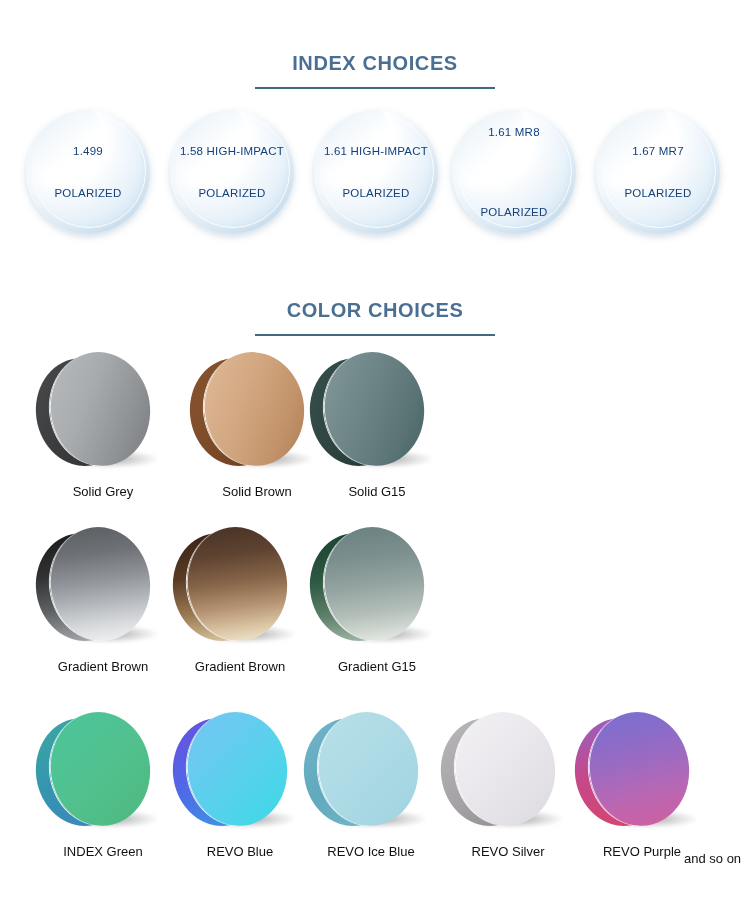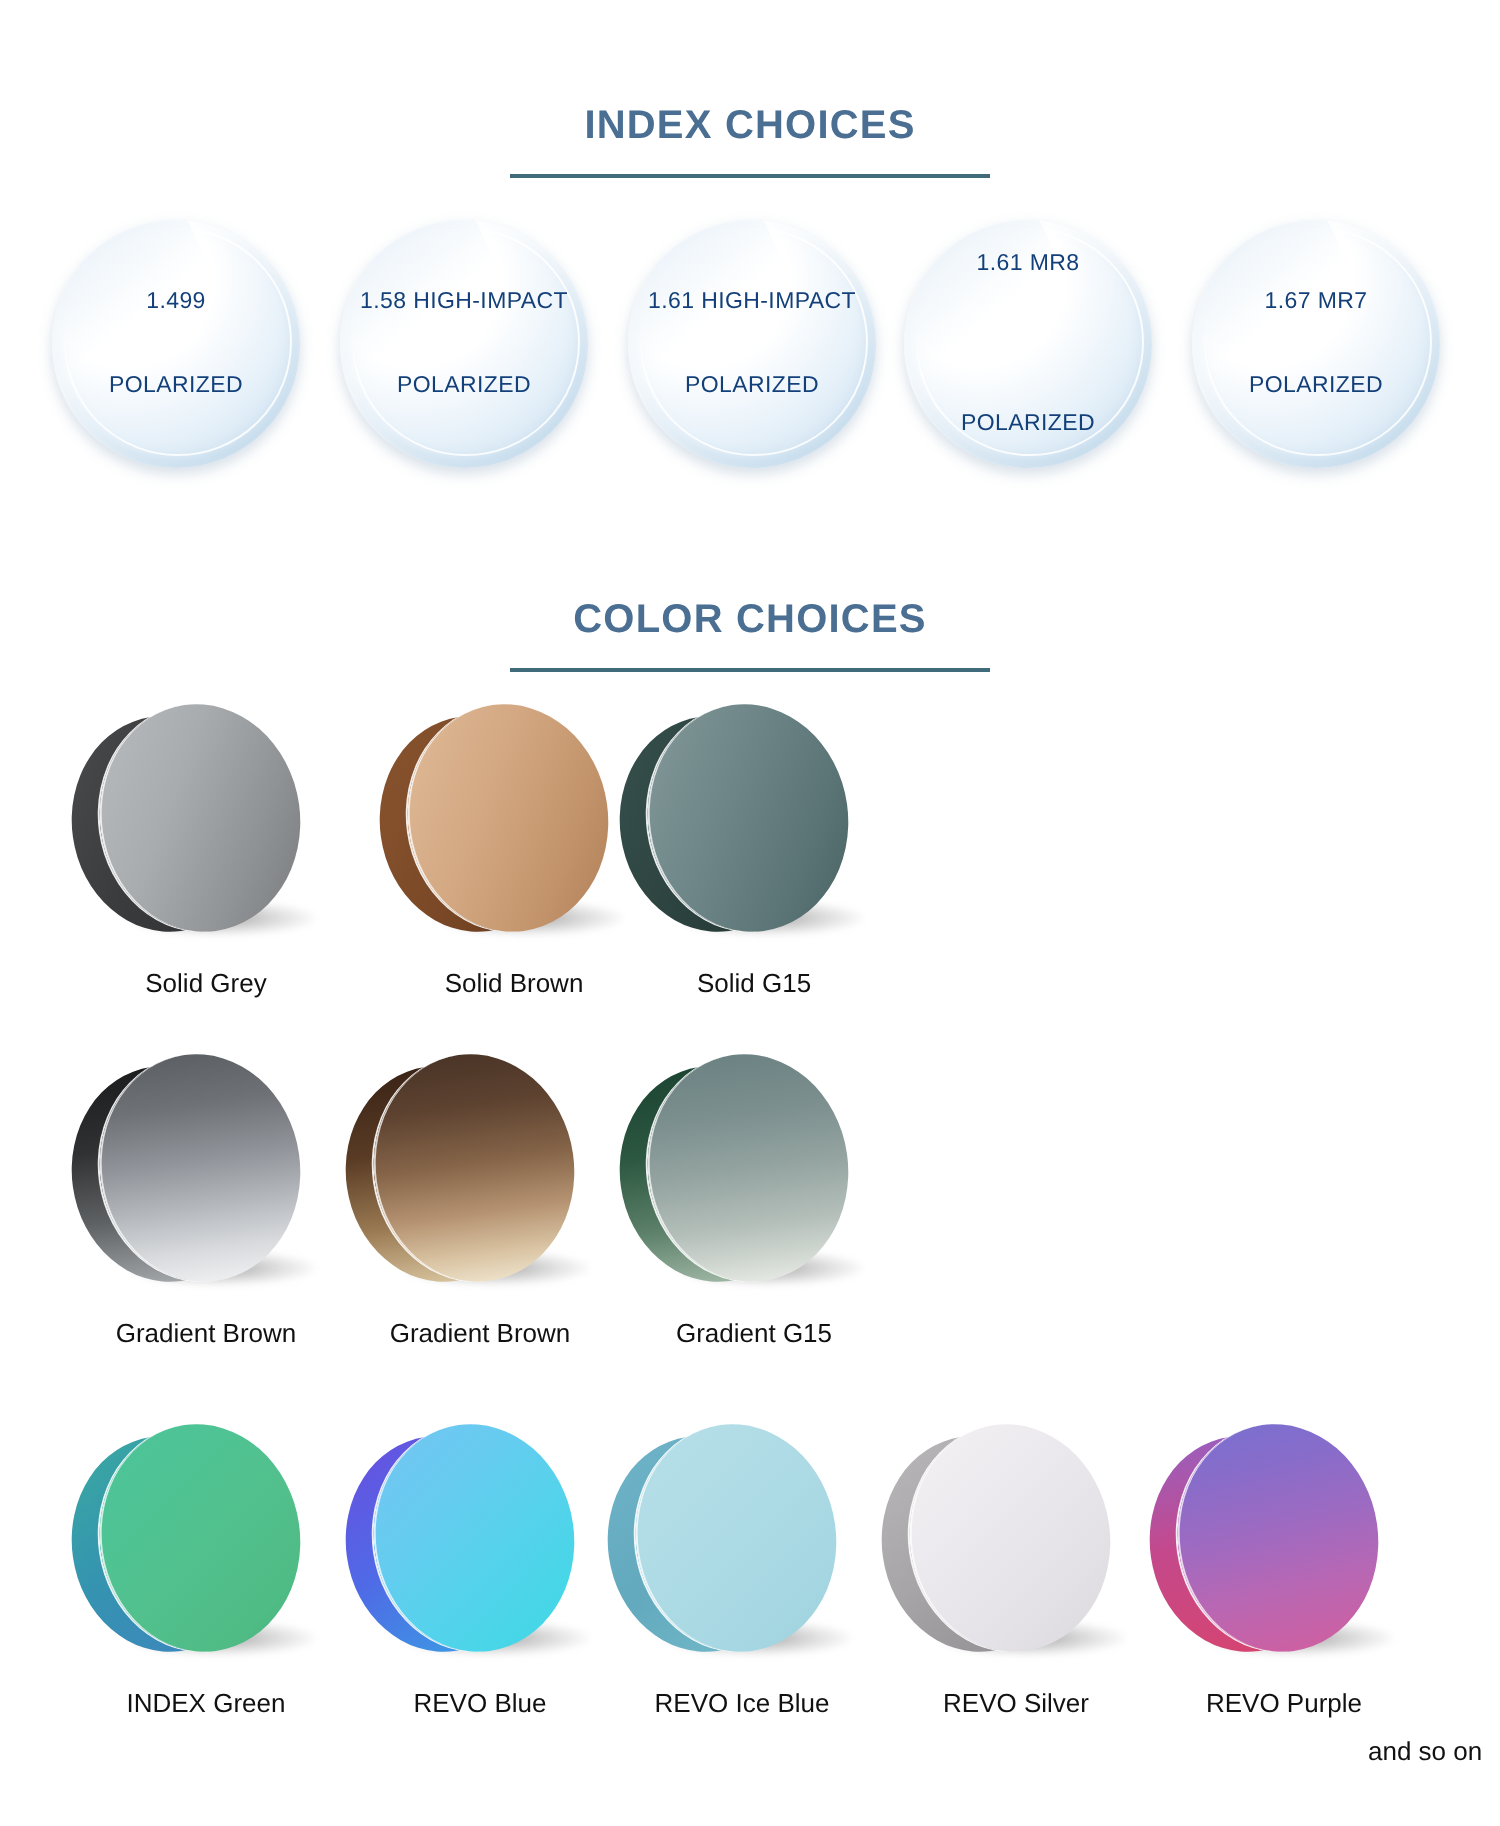--- a/index.html
+++ b/index.html
@@ -301,13 +301,13 @@
     <div class="color-cell" style="left: 567px;">
       <div class="disc-wrap">
         <div class="disc-shadow"></div>
         <div class="disc-back" style="background: linear-gradient(175deg, rgb(154, 95, 190) 0%, rgb(196, 73, 140) 45%, rgb(214, 68, 111) 100%);"></div>
         <div class="disc-front" style="background: linear-gradient(175deg, rgb(123, 111, 208) 0%, rgb(138, 108, 201) 22%, rgb(160, 106, 192) 48%, rgb(185, 103, 179) 72%, rgb(207, 95, 160) 100%);"></div>
       </div>
       <div class="color-label">REVO Purple</div>
     </div>
   </div>
 
-<div class="trailing-note" id="trailing-note" style="left: 684px; top: 851px; margin-top: 17px;">and so on</div>
+<div class="trailing-note" id="trailing-note" style="left: 684px; top: 851px;">and so on</div>
 
 </body></html>

